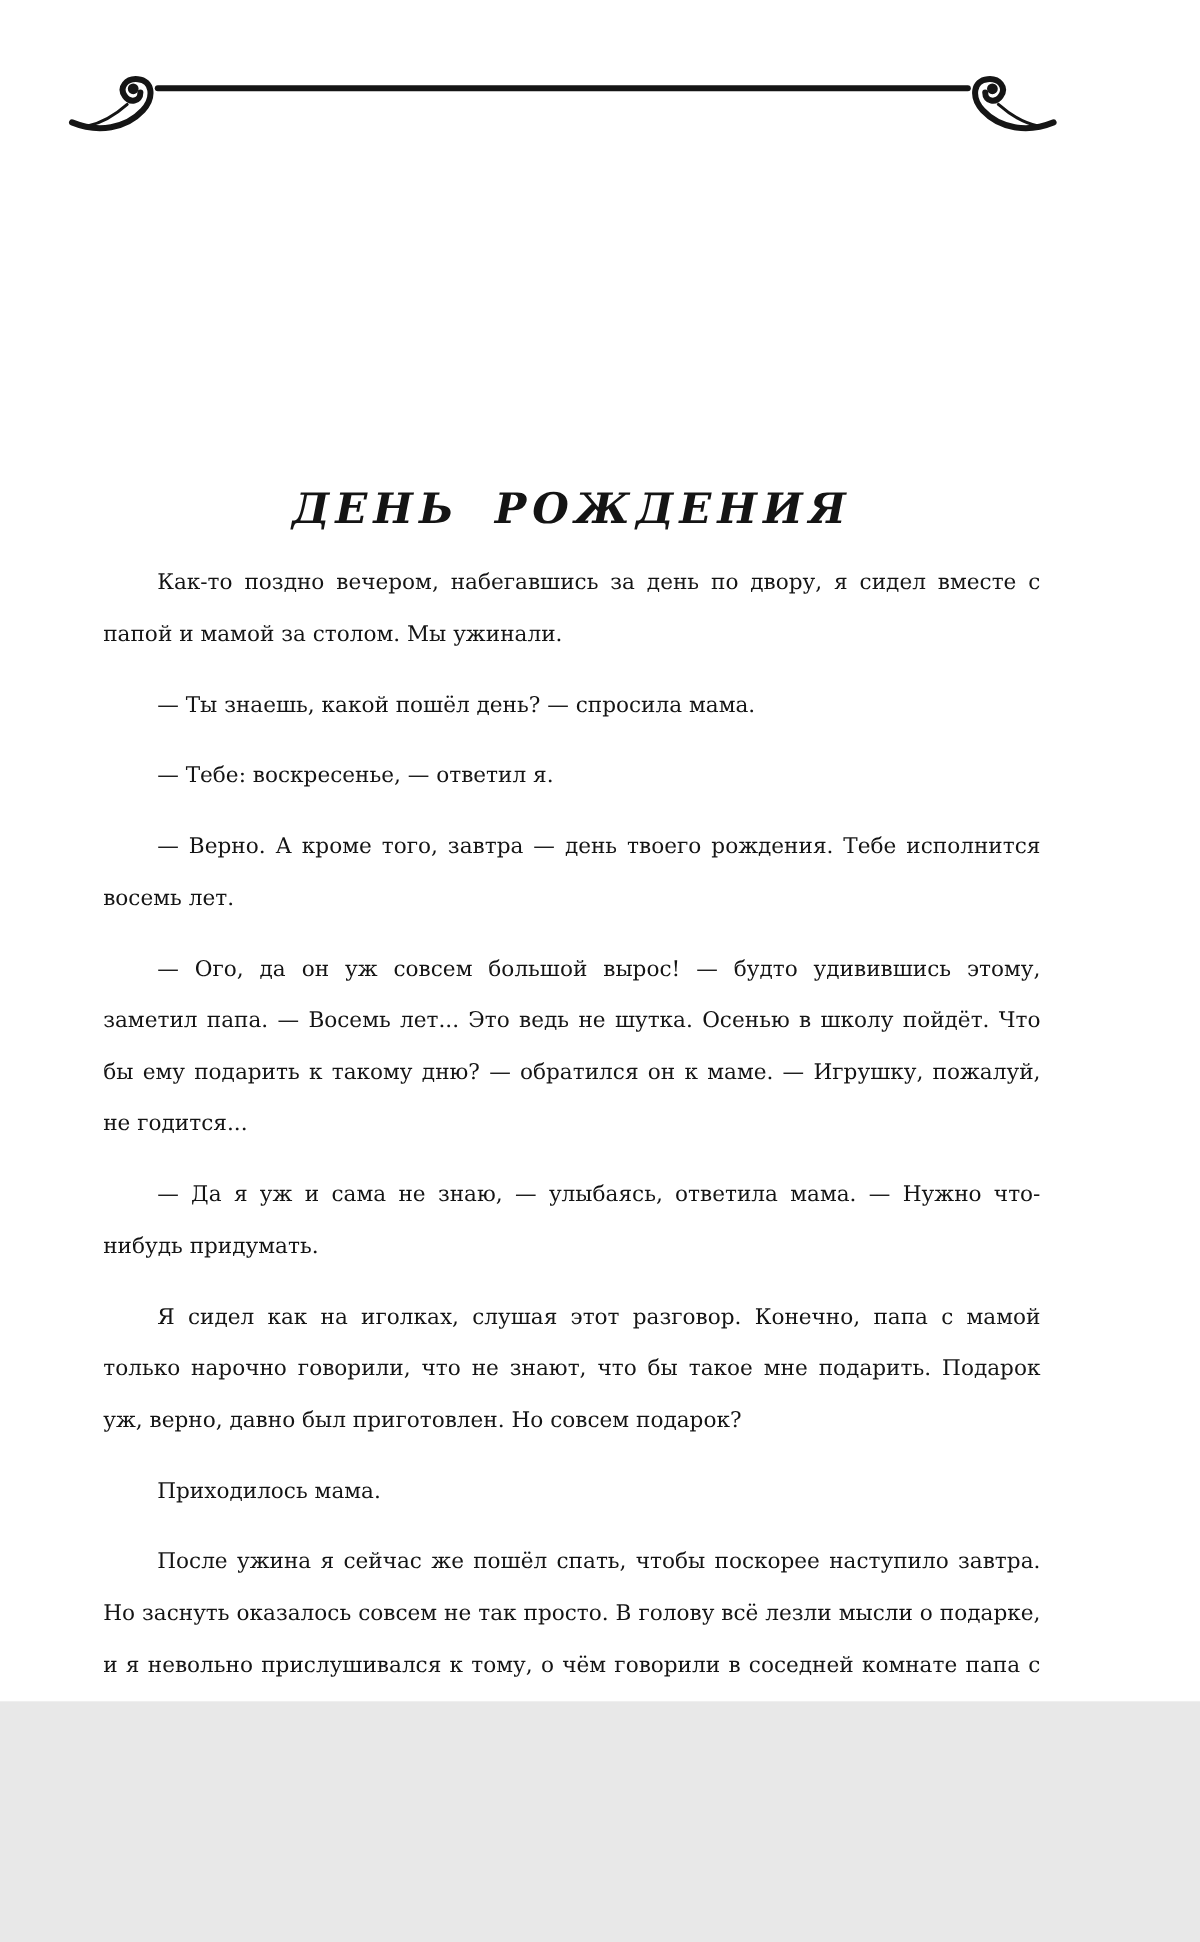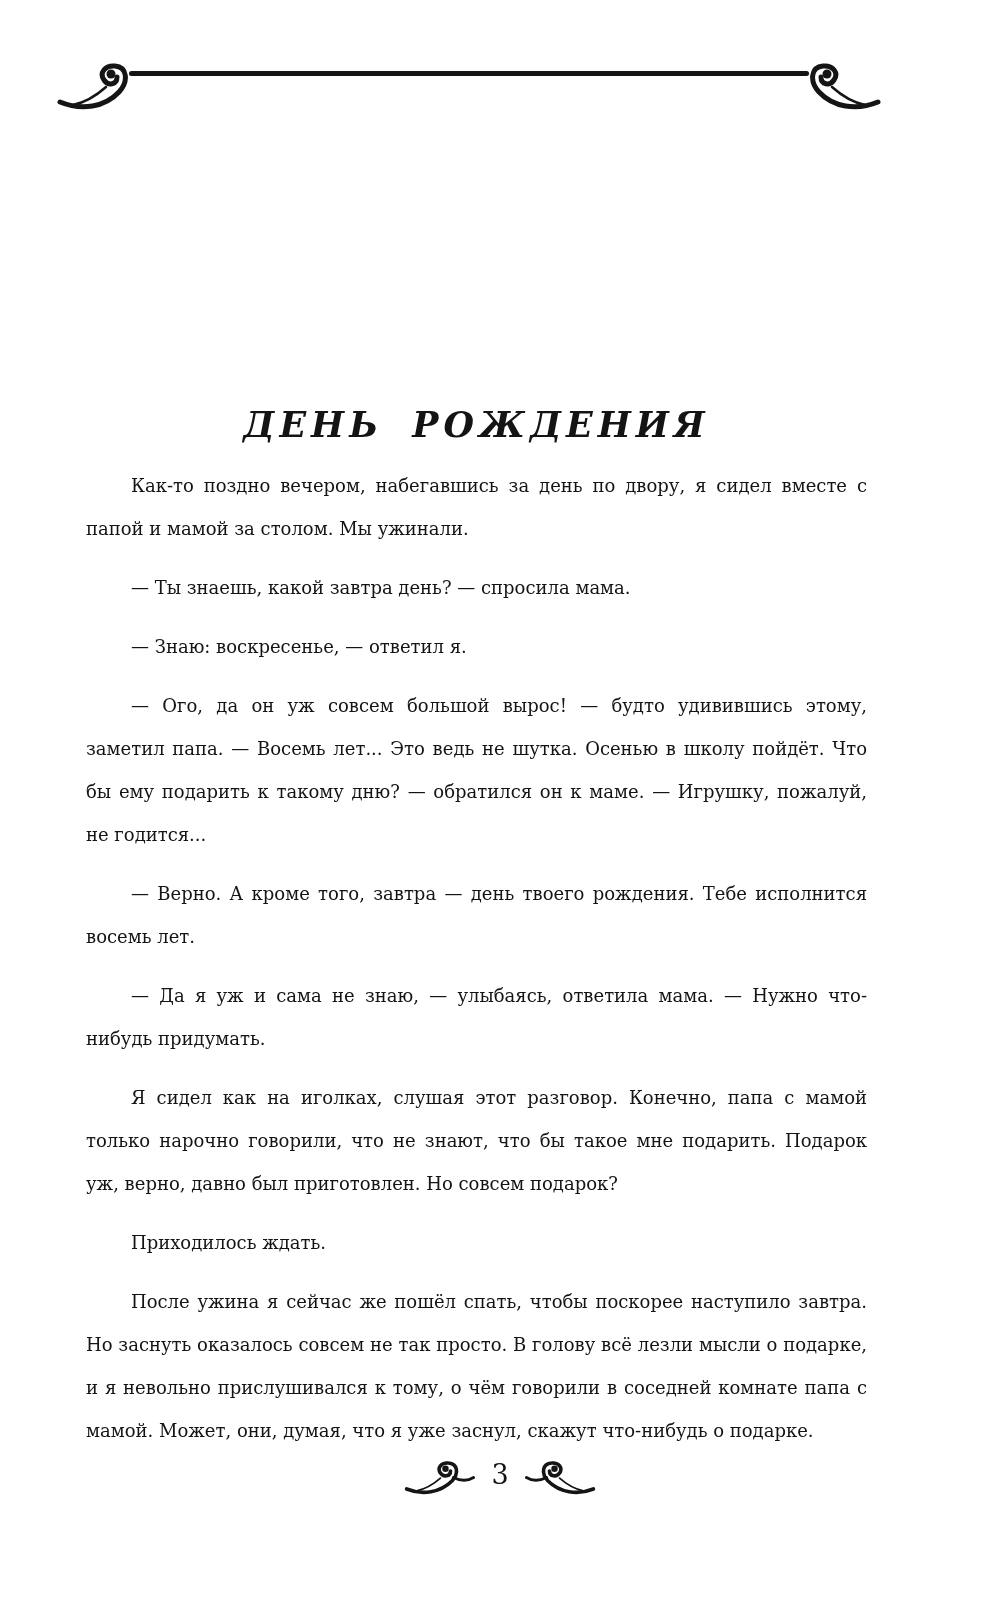--- a/index.html
+++ b/index.html
@@ -1,20 +1,20 @@
 <!DOCTYPE html>
 <html lang="ru"><head>
 <meta charset="utf-8">
 <style>
   * { box-sizing: border-box; }
   html, body { margin: 0; padding: 0; background: #e8e8e8; }
   .page {
     position: relative;
     width: 1000px;
-    height: 1618px;
+    height: 1418px;
     margin: 0 auto;
     background: #ffffff;
     font-family: "DejaVu Serif", "Liberation Serif", serif;
     color: #141414;
     overflow: hidden;
   }
   .top-ornament {
     position: absolute;
     top: 58px;
     left: 55px;
@@ -84,27 +84,27 @@
         <path d="M18,47 C32,44 42,37 51,29" stroke-width="2.5"></path>
       </g>
       <circle cx="56" cy="16" r="4.5" fill="#151515"></circle>
     </g>
   </svg>
 
   <div class="content">
     <h1 class="title">ДЕНЬ РОЖДЕНИЯ</h1>
     <div class="body-text">
       <p>Как-то поздно вечером, набегавшись за день по двору, я сидел вместе с папой и мамой за столом. Мы ужинали.</p>
-      <p>— Ты знаешь, какой завтра день? — спросила мама.</p>
-      <p>— Знаю: воскресенье, — ответил я.</p>
+      <p>— Ты знаешь, какой пошёл день? — спросила мама.</p>
+      <p>— Тебе: воскресенье, — ответил я.</p>
+      <p>— Верно. А кроме того, завтра — день твоего рождения. Тебе исполнится восемь лет.</p>
       <p>— Ого, да он уж совсем большой вырос! — будто удивившись этому, заметил папа. — Восемь лет... Это ведь не шутка. Осенью в школу пойдёт. Что бы ему подарить к такому дню? — обратился он к маме. — Игрушку, пожалуй, не годится...</p>
-      <p>— Верно. А кроме того, завтра — день твоего рождения. Тебе исполнится восемь лет.</p>
       <p>— Да я уж и сама не знаю, — улыбаясь, ответила мама. — Нужно что-нибудь придумать.</p>
       <p>Я сидел как на иголках, слушая этот разговор. Конечно, папа с мамой только нарочно говорили, что не знают, что бы такое мне подарить. Подарок уж, верно, давно был приготовлен. Но совсем подарок?</p>
-      <p>Приходилось ждать.</p>
+      <p>Приходилось мама.</p>
       <p>После ужина я сейчас же пошёл спать, чтобы поскорее наступило завтра. Но заснуть оказалось совсем не так просто. В голову всё лезли мысли о подарке, и я невольно прислушивался к тому, о чём говорили в соседней комнате папа с мамой. Может, они, думая, что я уже заснул, скажут что-нибудь о подарке.</p>
     </div>
   </div>
 
   <div class="footer">
     <svg class="flourish-small" viewBox="0 0 100 52" aria-hidden="true">
       <g fill="none" stroke="#151515" stroke-linecap="round">
         <path d="M5,44 C27,53 52,49 68,33 C78,22 76,9 63,8 C53,7 47,15 52,22 C56,28 66,27 66,19" stroke-width="5"></path>
         <path d="M18,47 C32,44 43,37 52,29" stroke-width="2.5"></path>
         <path d="M70,28 C80,33 90,33 98,28" stroke-width="4"></path>

